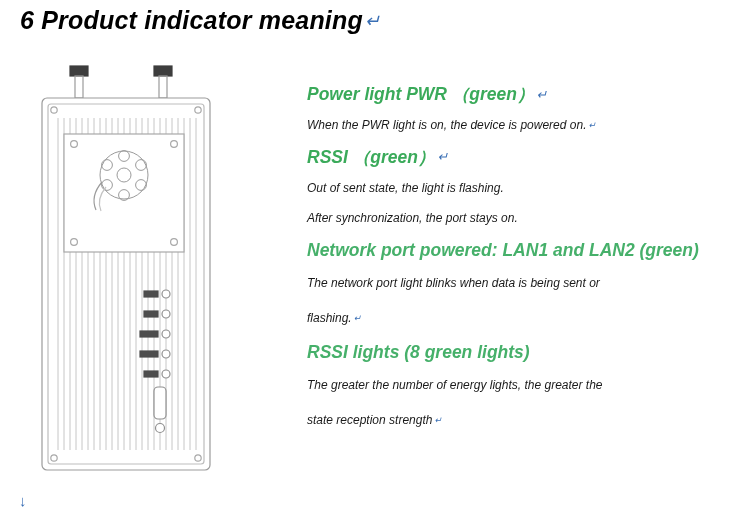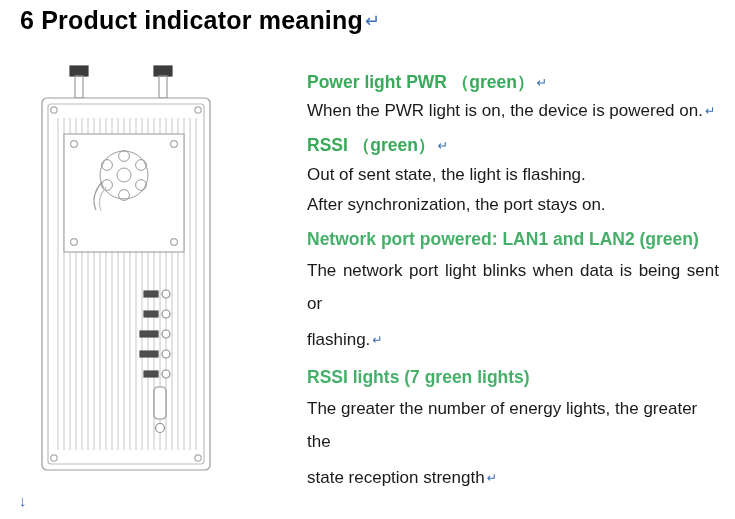--- a/index.html
+++ b/index.html
@@ -12,20 +12,21 @@
     background: #ffffff;
     font-family: "Liberation Sans", sans-serif;
     color: #000000;
     overflow: hidden;
     position: relative;
   }
   .page {
     position: relative;
     width: 612px;
     height: 519px;
+    font-style: italic;
   }
   .heading {
     position: absolute;
     left: 20px;
     top: 6px;
     font-size: 25px;
     font-weight: bold;
     letter-spacing: 0.2px;
     color: #000000;
     white-space: nowrap;
@@ -40,31 +41,31 @@
   .content {
     position: absolute;
     left: 307px;
     top: 72px;
     width: 412px;
   }
   .sec-title {
     color: #3aaa5a;
     font-size: 17.5px;
     font-weight: bold;
-    margin: 0 0 6px 0;
+    margin: 12px 0 6px 0;
     line-height: 1.15;
   }
   .sec-title.alt {
     color: #46b06a;
   }
   .body-text {
-    font-size: 17px;
+    font-size: 12px;
     color: #1a1a1a;
     line-height: 1.55;
-    margin: 0 0 4px 0;
+    margin: 12px 0 4px 0;
   }
   .block {
     margin-bottom: 11px;
   }
   .block.b3 .body-text {
     text-align: justify;
     line-height: 1.9;
   }
   .block.b4 .body-text {
     line-height: 1.9;
@@ -213,21 +214,21 @@
       <p class="body-text">
         <span>The  network  port  light  blinks  when  data  is  being  sent  or</span>
       </p>
       <p class="body-text">
         <span>flashing.</span><span class="pilcrow">↵</span>
       </p>
     </div>
 
     <div class="block b4">
       <div class="sec-title alt">
-        <span>RSSI lights (7 green lights)</span>
+        <span>RSSI lights (8 green lights)</span>
       </div>
       <p class="body-text">
         <span>The greater the number of energy lights, the greater the</span>
       </p>
       <p class="body-text">
         <span> state reception strength</span><span class="pilcrow">↵</span>
       </p>
     </div>
 
   </div>

